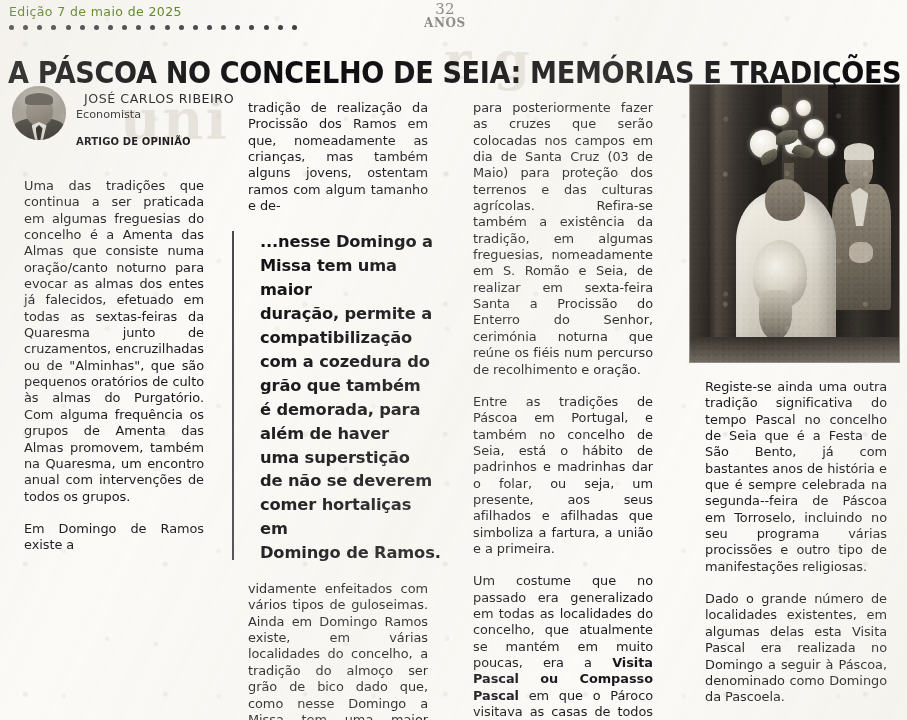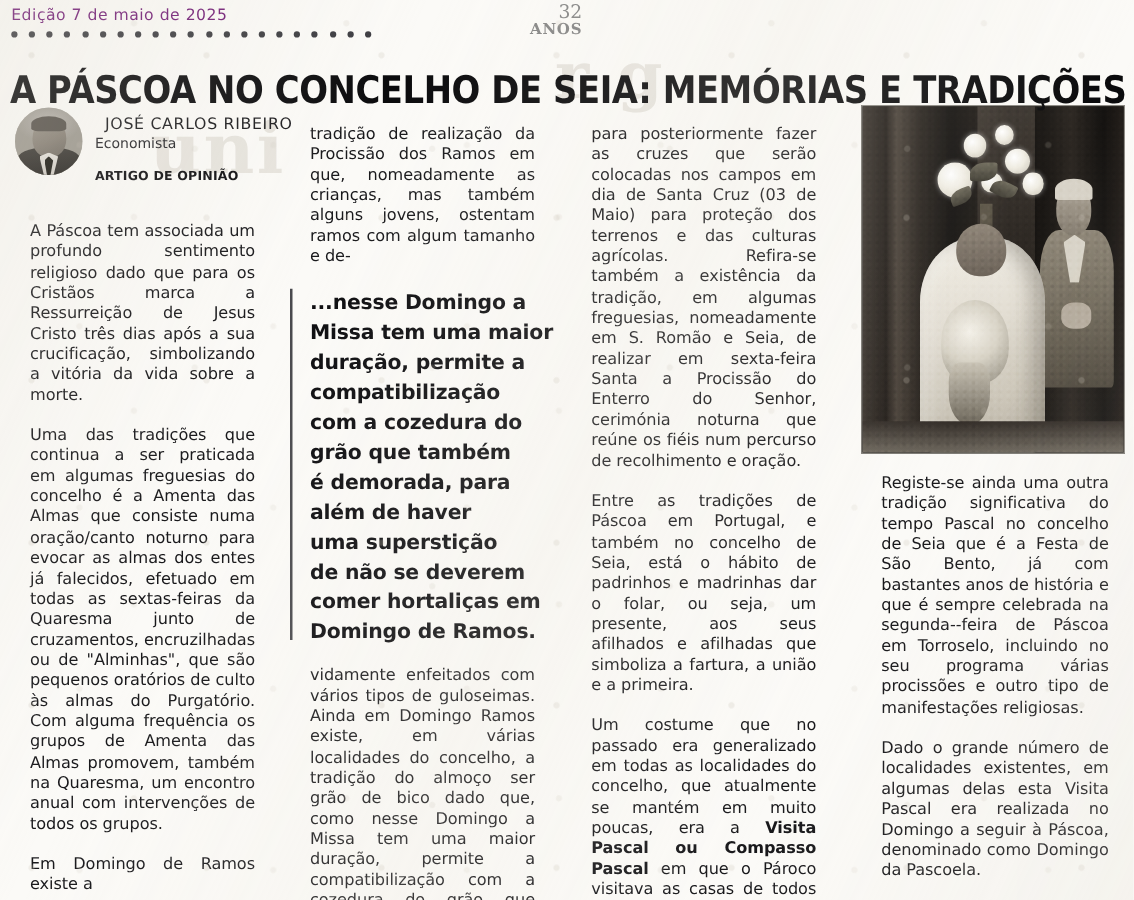--- a/index.html
+++ b/index.html
@@ -50,21 +50,21 @@
     top: 0; left: 0; right: 0;
     height: 36px;
     z-index: 3;
   }
   .edition-label {
     position: absolute;
     left: 9px;
     top: 4px;
     font-size: 12.5px;
     letter-spacing: .4px;
-    color: #701a75;
+    color: #4d7c0f;
     white-space: nowrap;
   }
   .dot-rule {
     position: absolute;
     left: 9px;
     top: 24px;
     width: 288px;
     height: 7px;
     display: flex;
     justify-content: space-between;
@@ -74,21 +74,21 @@
     display: block;
     width: 5px;
     height: 5px;
     border-radius: 50%;
     background: #3b3b40;
   }
   .anniversary {
     position: absolute;
     left: 424px;
     top: 1px;
-    text-align: right;
+    text-align: center;
     font-family: "DejaVu Serif", "Liberation Serif", serif;
     color: #878787;
     line-height: 1.08;
   }
   .anniversary .num { font-size: 15px; display: block; }
   .anniversary .word { font-size: 12px; display: block; letter-spacing: .6px; font-weight: bold; }
 
   
   .headline {
     position: absolute;
@@ -222,21 +222,21 @@
     font-size: 10px;
     font-weight: 800;
     letter-spacing: .15px;
     color: #0d0d10;
   }
 
   
   .pullquote {
     position: relative;
     margin: 13px 0 12px 0;
-    padding-left: 16px;
+    padding-left: 28px;
     min-height: 268px;
   }
   .pullquote::before {
     content: "";
     position: absolute;
     left: 0; top: 1px; bottom: 5px;
     width: 2px;
     background: #4a4a4e;
   }
   .pullquote .pq-text {
@@ -427,21 +427,20 @@
         <div class="pf-body"></div>
         <div class="pf-head"></div>
         <div class="pf-hair"></div>
         <div class="pf-shirt"></div>
         <div class="pf-tie"></div>
       </div>
       <div class="author-name">JOSÉ CARLOS RIBEIRO</div>
       <div class="author-role">Economista</div>
       <div class="article-kicker">ARTIGO DE OPINIÃO</div>
     </div>
-    <p class="body">A Páscoa tem associada um profundo sentimento religioso dado que para os Cristãos marca a Ressurreição de Jesus Cristo três dias após a sua crucificação, simbolizando a vitória da vida sobre a morte.</p>
     <p class="body">Uma das tradições que continua a ser praticada em algumas freguesias do concelho é a Amenta das Almas que consiste numa oração/canto noturno para evocar as almas dos entes já falecidos, efetuado em todas as sextas-feiras da Quaresma junto de cruzamentos, encruzilhadas ou de "Alminhas", que são pequenos oratórios de culto às almas do Purgatório. Com alguma frequência os grupos de Amenta das Almas promovem, também na Quaresma, um encontro anual com intervenções de todos os grupos.</p>
     <p class="body">Em Domingo de Ramos existe a</p>
   </div>
 
   <div class="col col-2">
     <p class="body">tradição de realização da Procissão dos Ramos em que, nomeadamente as crianças, mas também alguns jovens, ostentam ramos com algum tamanho e de-</p>
 
     <div class="pullquote">
       <div class="pq-text">...nesse Domingo a
 Missa tem uma maior

